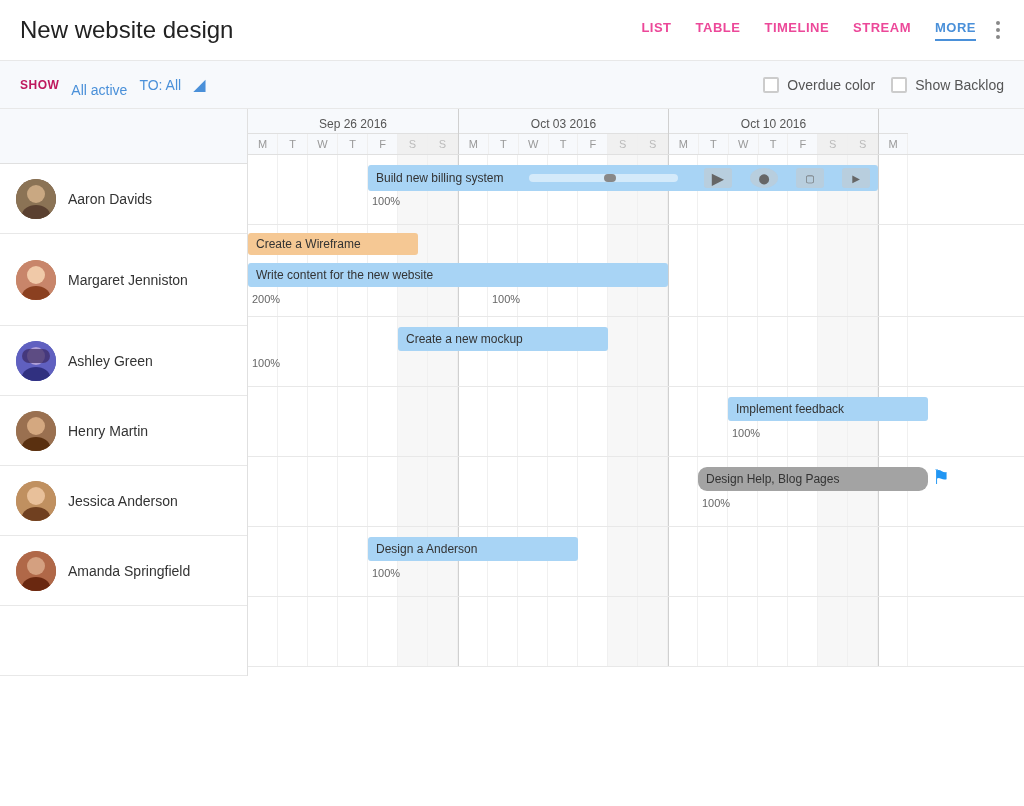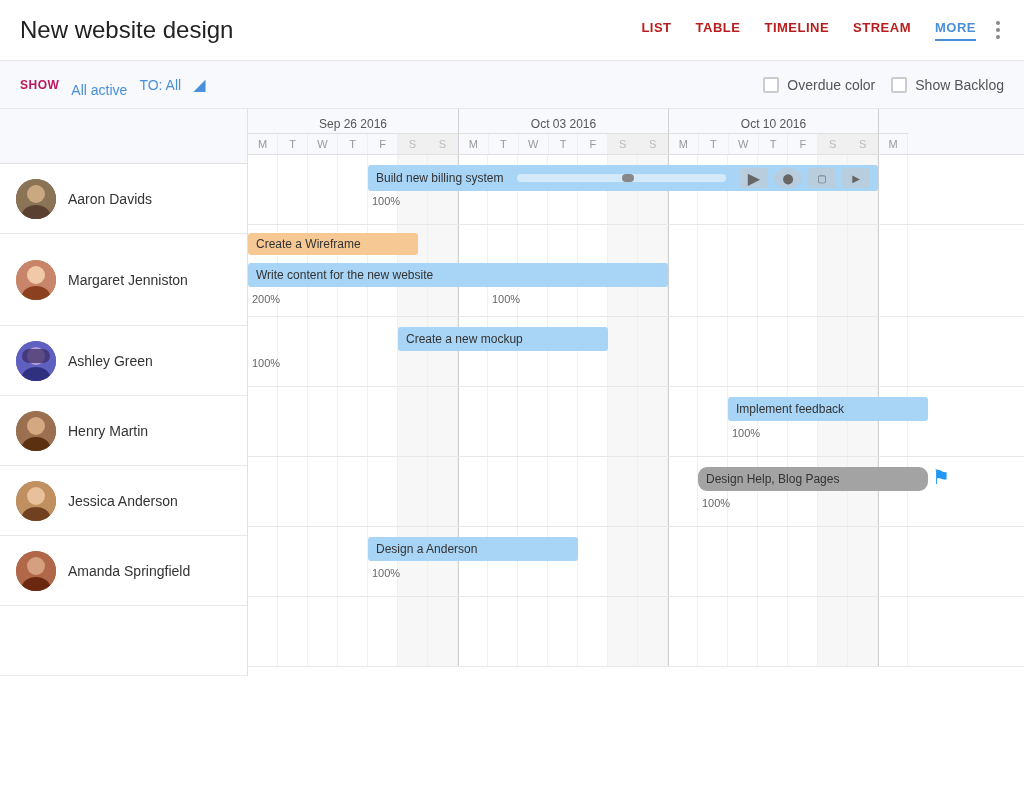--- a/index.html
+++ b/index.html
@@ -21,21 +21,21 @@
     .nav-tabs {
       display: flex;
       align-items: center;
       gap: 24px;
       margin-right: 16px;
     }
     .nav-tab {
       font-size: 13px;
       font-weight: 600;
       letter-spacing: 0.5px;
-      color: #b91c1c;
+      color: #ec4899;
       cursor: pointer;
       padding-bottom: 4px;
       border-bottom: 2px solid transparent;
     }
     .nav-tab.active {
       color: #4a90d9;
       border-bottom: 2px solid #4a90d9;
     }
     .more-icon {
       display: flex;
@@ -430,21 +430,21 @@
         <div class="day-cell week-start"></div>
         <div class="day-cell"></div>
         <div class="day-cell"></div>
         <div class="day-cell"></div>
         <div class="day-cell"></div>
         <div class="day-cell weekend"></div>
         <div class="day-cell weekend"></div>
         <div class="day-cell week-start"></div>
       </div>
 
-      <div class="gantt-bar blue" style="left:120px; top:10px; width:510px; height:26px; display:flex; align-items:center; gap:6px; padding:0 8px;">
+      <div class="gantt-bar blue" style="left:120px; top:10px; width:510px; height:26px; display:flex; align-items:center; gap:18px; padding:0 8px;">
         <span style="white-space:nowrap; font-size:12px;">Build new billing system</span>
         <div style="flex:1; height:8px; background:rgba(255,255,255,0.5); border-radius:4px; position:relative; margin:0 8px;">
           <div style="position:absolute; width:12px; height:8px; background:#888; border-radius:4px; left:50%;"></div>
         </div>
         <div class="bar-ctrl-btn" style="width:28px;height:20px;background:rgba(200,200,200,0.5);border-radius:3px;display:flex;align-items:center;justify-content:center;font-size:16px;">▶</div>
         <div class="bar-ctrl-btn" style="width:28px;height:20px;background:rgba(200,200,200,0.5);border-radius:50%;display:flex;align-items:center;justify-content:center;font-size:10px;">⬤</div>
         <div class="bar-ctrl-btn" style="width:28px;height:20px;background:rgba(200,200,200,0.5);border-radius:3px;display:flex;align-items:center;justify-content:center;font-size:10px;">▢</div>
         <div class="bar-ctrl-btn" style="width:28px;height:20px;background:rgba(200,200,200,0.5);border-radius:3px;display:flex;align-items:center;justify-content:center;font-size:10px;">▶</div>
       </div>
       <span class="bar-percent" style="left:124px; top:40px;">100%</span>

